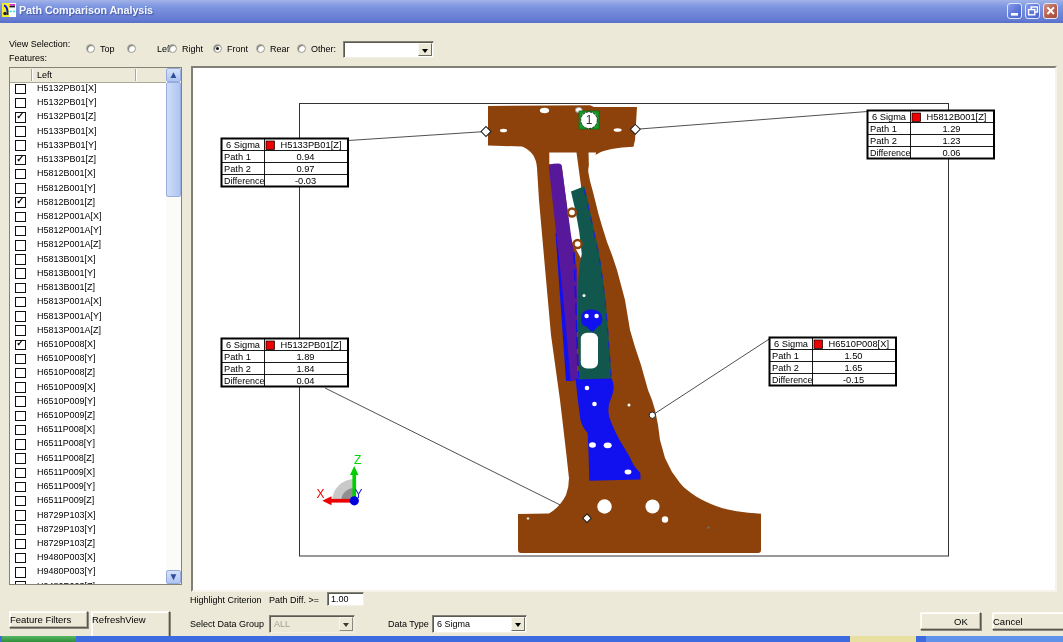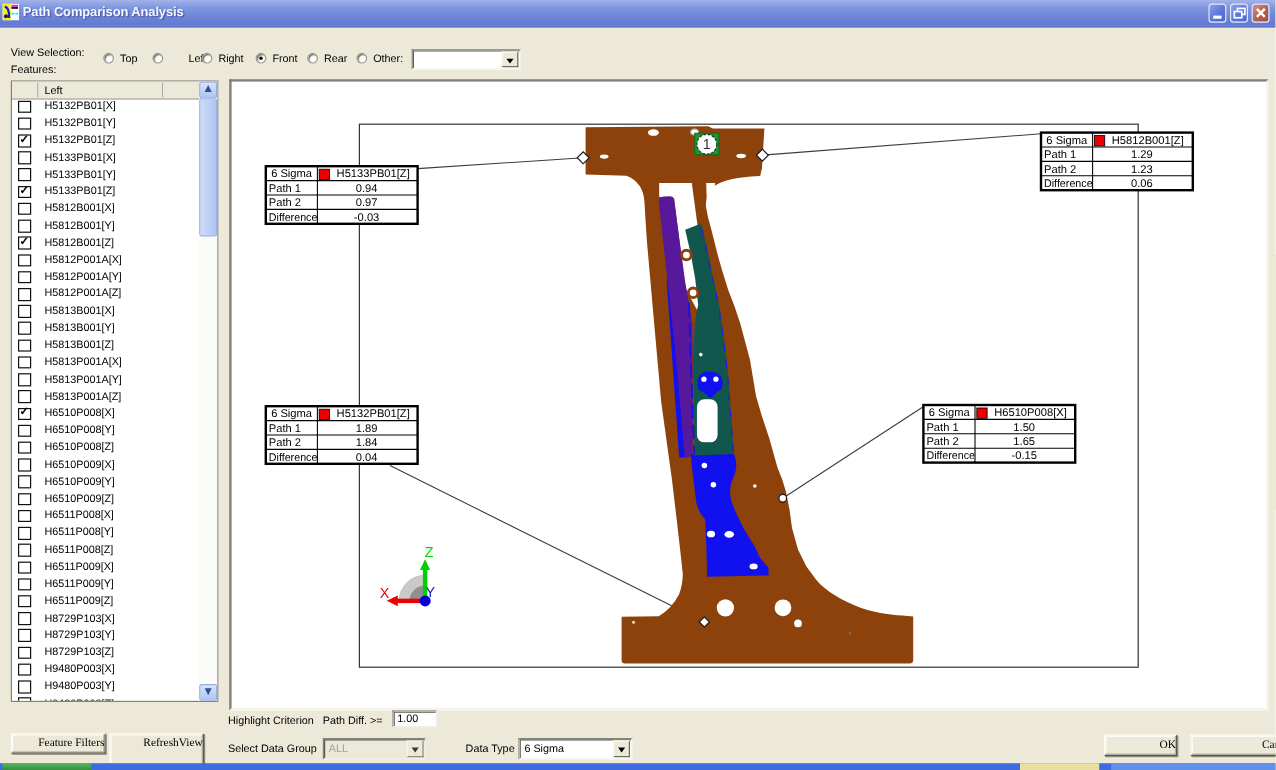--- a/index.html
+++ b/index.html
@@ -45,21 +45,21 @@
   #canvas{left:191px;top:66px;width:866px;height:526px;background:#fff;
     border:2px solid;border-color:#827f76 #f6f4ea #f6f4ea #827f76;box-sizing:border-box;}
   
   .sunken{position:absolute;background:#fff;border:1px solid;box-sizing:border-box;
     border-color:#838377 #f2f0e4 #f2f0e4 #838377;box-shadow:inset 1px 1px 0 #5a5a52;}
   .ddbtn{position:absolute;right:1px;top:1px;bottom:1px;width:14px;background:#ece9d8;
     border:1px solid;border-color:#fbf9ee #6c6c60 #6c6c60 #fbf9ee;box-sizing:border-box;}
   .ddbtn:after{content:"";position:absolute;left:3px;top:5px;border:3.5px solid transparent;border-top:4px solid #000;}
   .btn{position:absolute;background:#ece9d8;border:1px solid;box-sizing:border-box;
     border-color:#fdfbf0 #58584e #58584e #fdfbf0;box-shadow:inset -1px -1px 0 #b9b6a6, inset 1px 1px 0 #fff, 1px 1px 0 #8a887c;
-    font-size:9.5px;color:#000;text-align:right;font-family:Liberation Serif, serif;}
+    font-size:9.5px;color:#000;text-align:left;font-family:Liberation Sans, sans-serif;}
   
   #taskbar{left:0;top:636px;width:1063px;height:6px;background:#3e6ce0;}
 </style>
 </head>
 <body>
   <div id="titlebar" class="abs"></div>
   <div id="titleline" class="abs"></div>
   <div id="titletext" class="abs">Path Comparison Analysis</div>
 
   <div class="winbtn blue" style="left:1006.5px;"><svg width="14" height="14">

